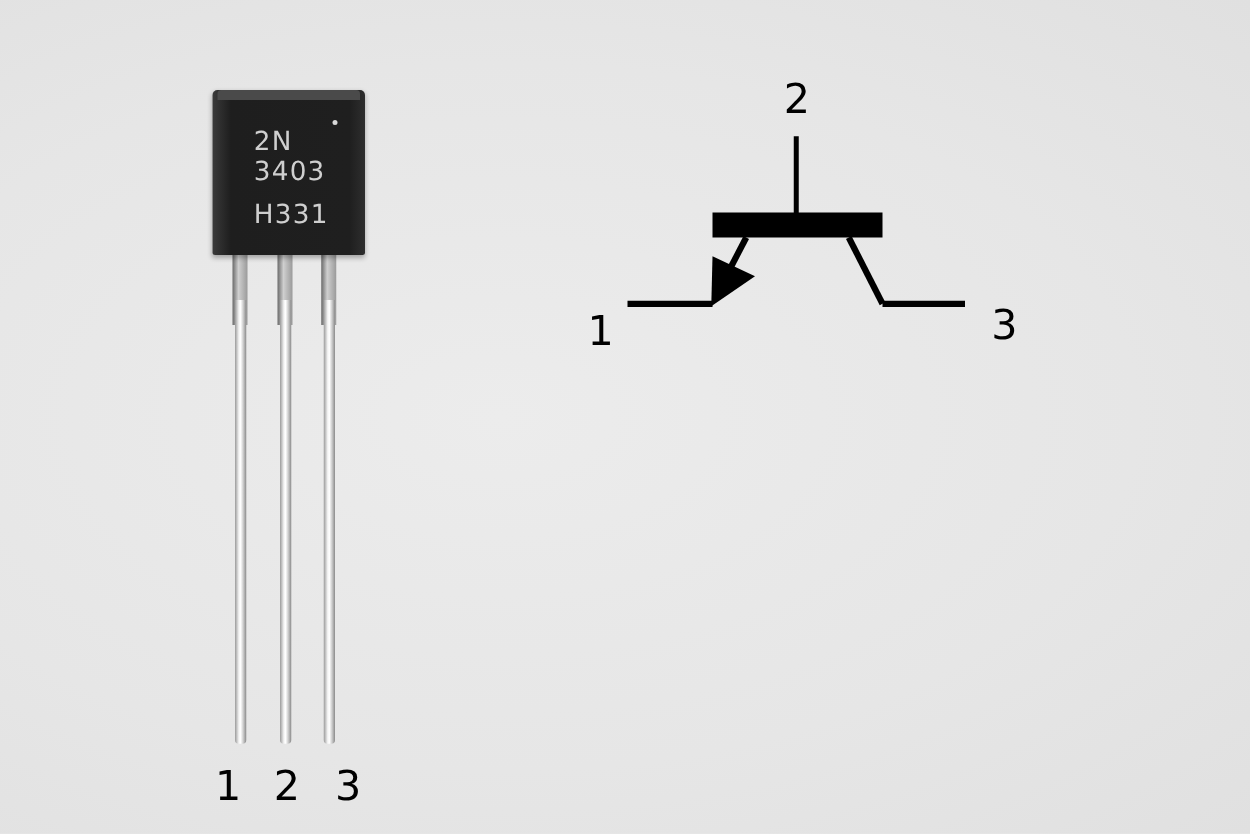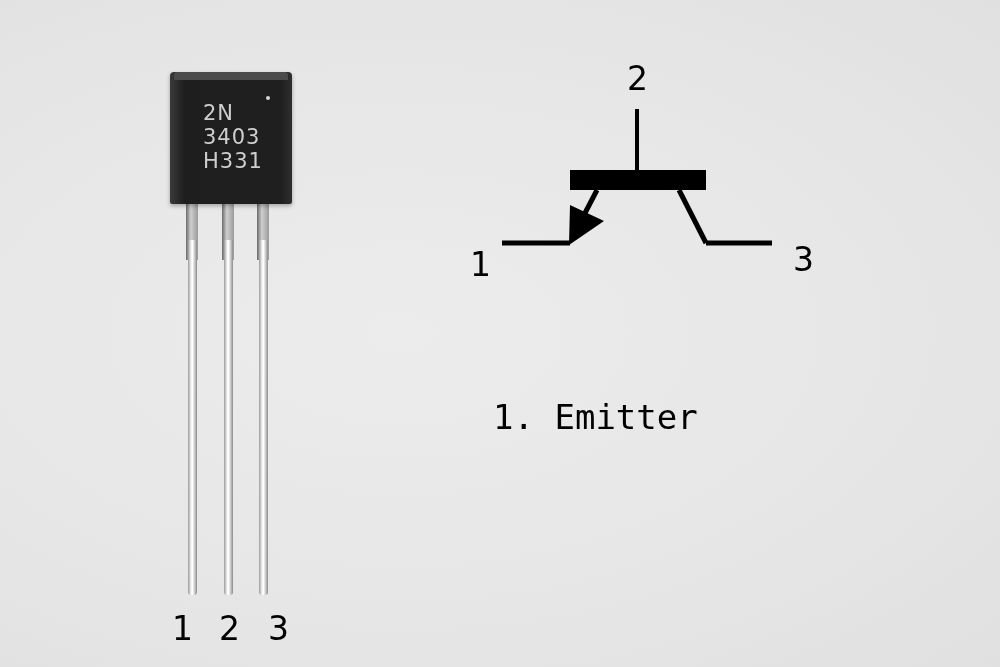--- a/index.html
+++ b/index.html
@@ -30,21 +30,21 @@
   <div class="lead" style="left:188px; top:240px; height:355px;"></div>
   <div class="lead" style="left:224px; top:240px; height:355px;"></div>
   <div class="lead" style="left:259px; top:240px; height:355px;"></div>
 
   <div class="pkg">
     <div class="pkg-body"></div>
     <div class="pkg-top"></div>
     <div class="pkg-dot"></div>
     <div class="pkg-line" style="top:30px;">2N</div>
     <div class="pkg-line" style="top:54px;">3403</div>
-    <div class="pkg-line" style="top:78px;">H331</div>
+    <div class="pkg-line" style="top:88px;">H331</div>
   </div>
 
   <div class="pin-label" style="left:172px; top:612px;">1</div>
   <div class="pin-label" style="left:219px; top:612px;">2</div>
   <div class="pin-label" style="left:268px; top:612px;">3</div>
 </div>
 
 <svg style="position:absolute; left:0; top:0;" width="1000" height="667" viewBox="0 0 1000 667">
   <line x1="637" y1="109" x2="637" y2="172" stroke="#000" stroke-width="4"></line>
   <rect x="570" y="170" width="136" height="20" fill="#000"></rect>
@@ -52,14 +52,13 @@
   <polygon points="570,205 604,221 569,245" fill="#000"></polygon>
   <line x1="502" y1="243" x2="570" y2="243" stroke="#000" stroke-width="5"></line>
   <line x1="679" y1="190" x2="706" y2="243" stroke="#000" stroke-width="5"></line>
   <line x1="706" y1="243" x2="772" y2="243" stroke="#000" stroke-width="5"></line>
 </svg>
 <div class="sym-label" style="left:627px; top:62px;">2</div>
 <div class="sym-label" style="left:470px; top:248px;">1</div>
 <div class="sym-label" style="left:793px; top:243px;">3</div>
 
 <div class="legend">
-  <div class="legend-row"><span>1.</span> <span>Emitter</span></div>
 </div>
 
 </body></html>

